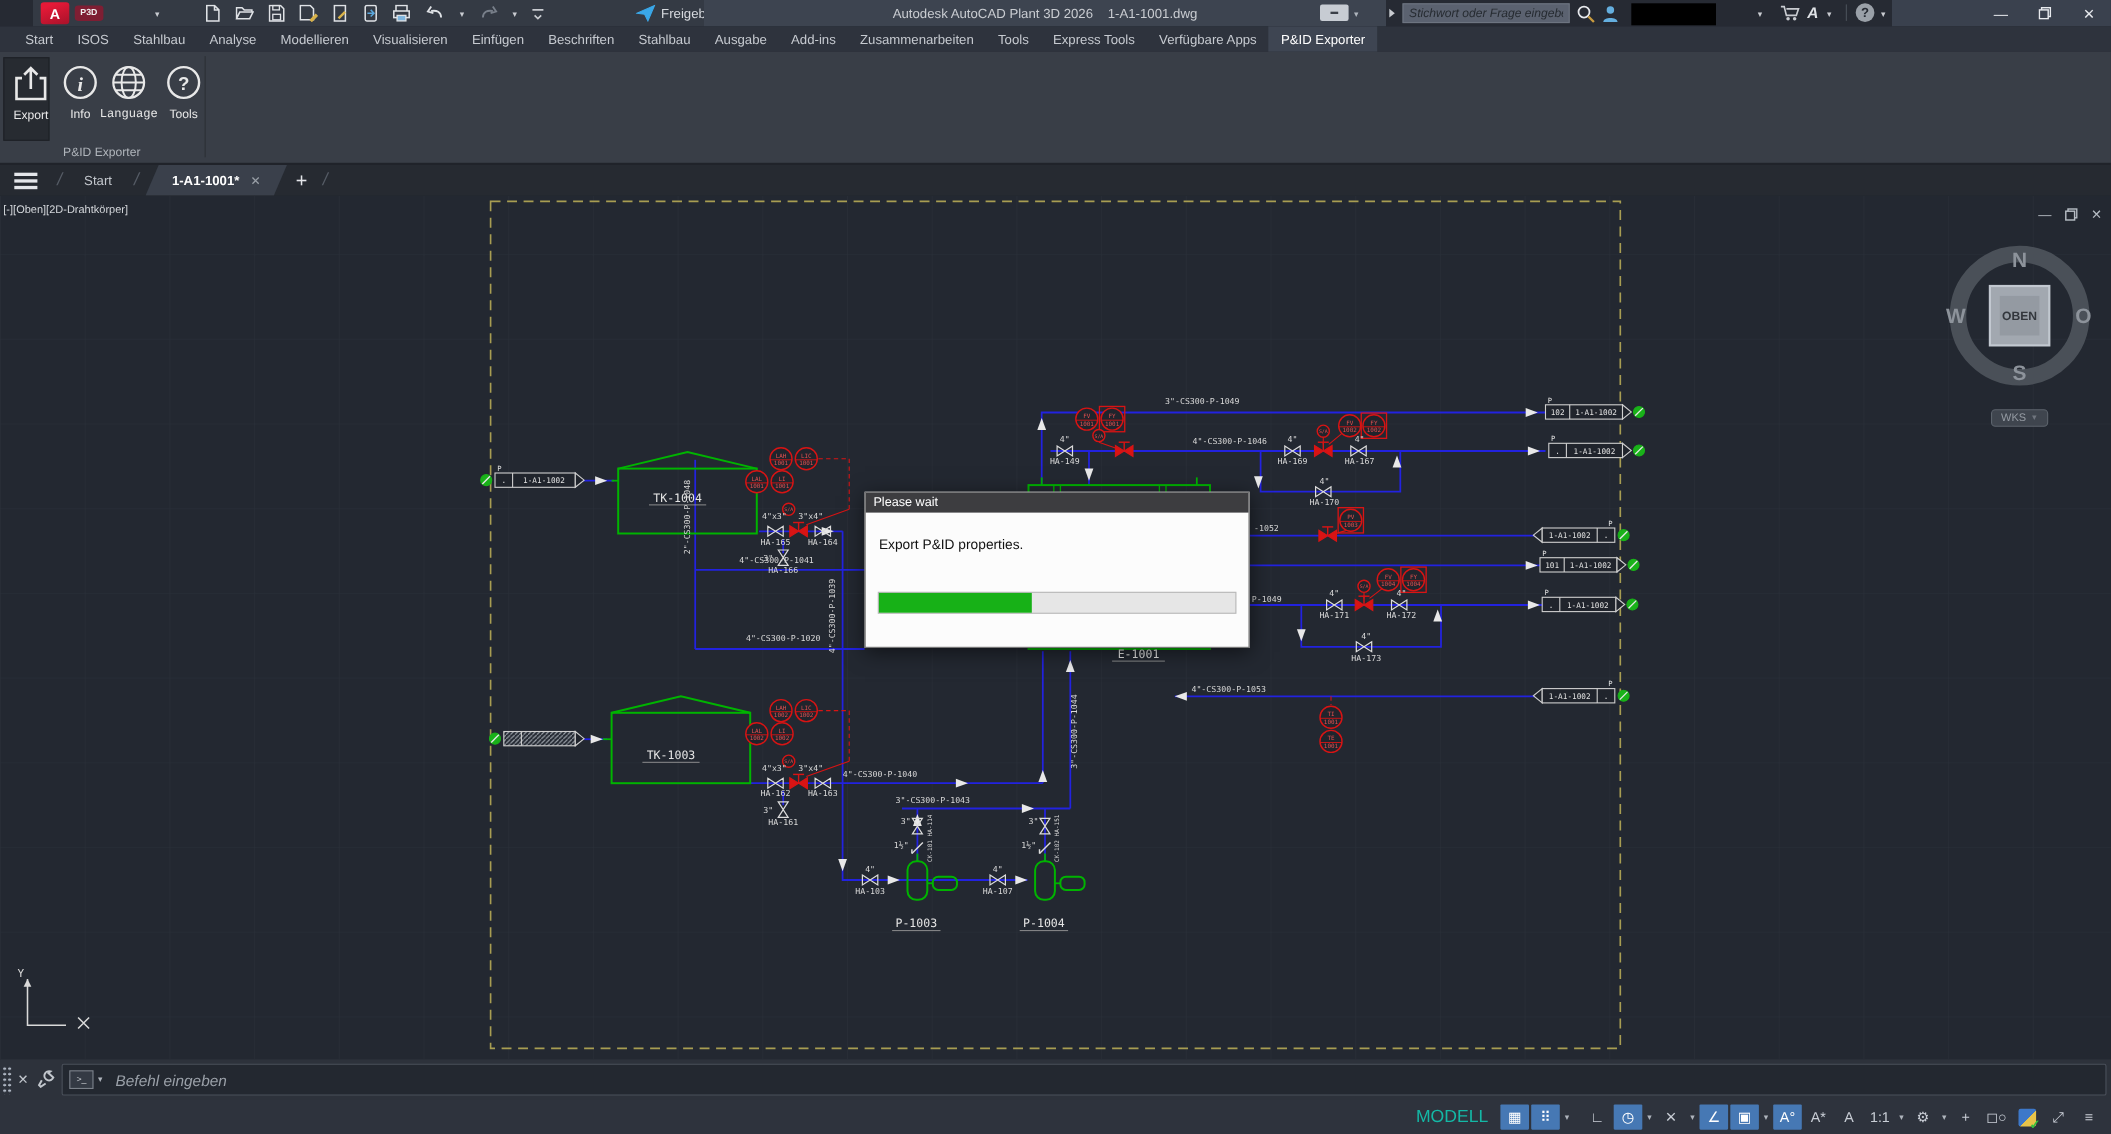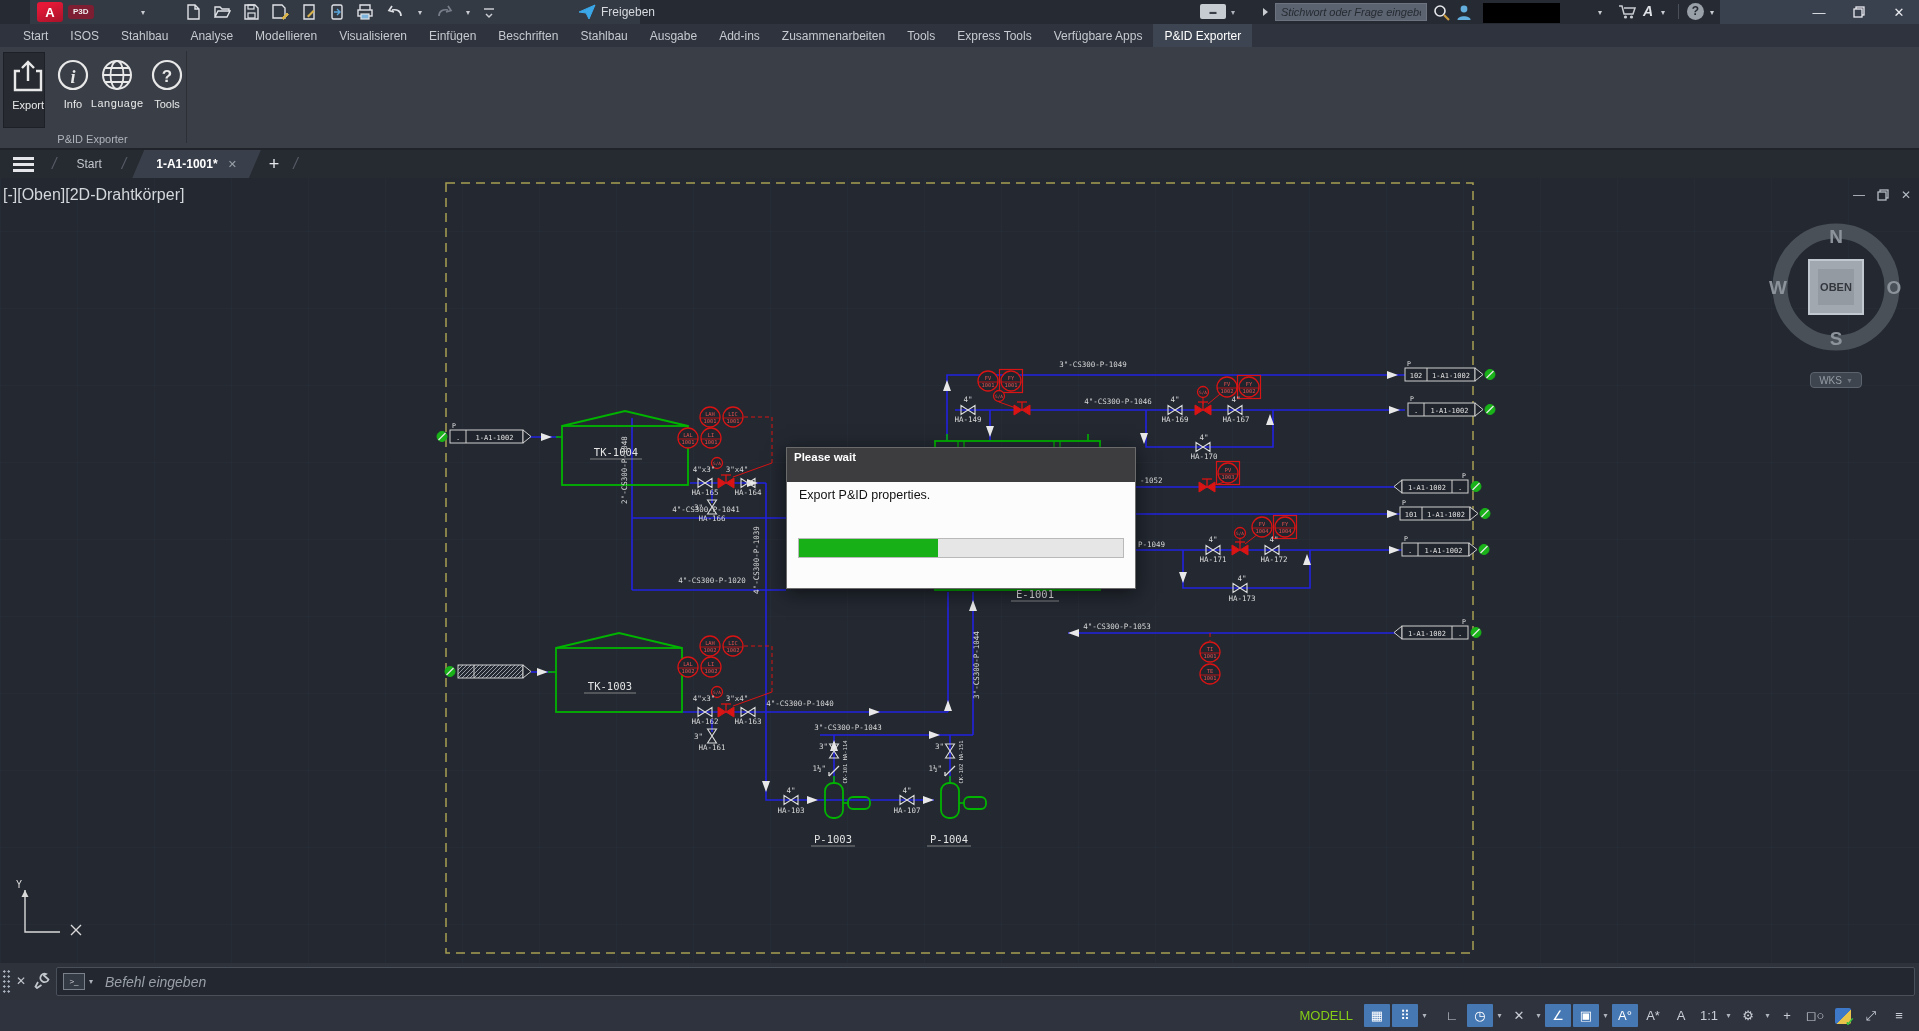--- a/index.html
+++ b/index.html
@@ -62,32 +62,32 @@
   .fslash { color:#565c66; font-size:16px; display:flex; align-items:center; padding:0 6px; font-style:italic; }
   .ftab { display:flex; align-items:center; color:#c3c7cd; font-size:12px; padding:0 14px; }
   .ftab.active { background:#3a404b; color:#fff; font-weight:bold;
     clip-path:polygon(12px 0, 100% 0, calc(100% - 12px) 100%, 0 100%); padding:0 24px; }
   .ftab .closex { margin-left:10px; color:#9aa0a8; font-weight:normal; font-size:11px; }
   .addtab { color:#e4e6ea; font-size:18px; display:flex; align-items:center; padding:0 8px; }
 
   
   #canvas { position:absolute; left:0; top:178px; width:1919px; height:785px; background:#232831; }
   #dwg { position:absolute; left:0; top:0; }
-  #vplabel { position:absolute; left:3px; top:8px; color:#d4d7db; font-size:16px; }
+  #vplabel { position:absolute; left:3px; top:8px; color:#d4d7db; font-size:10px; }
   #dwgwin { position:absolute; right:8px; top:10px; display:flex; gap:12px; align-items:center; color:#b6bcc4; }
   #viewcube { position:absolute; left:1766px; top:39px; }
   #wks { position:absolute; left:1810px; top:194px; width:52px; height:16px; background:#3f454e;
     border:1px solid #5c636c; border-radius:4px; color:#959ba3; font-size:10px;
     display:flex; align-items:center; justify-content:center; gap:4px; }
   #wks i { font-style:normal; color:#6f757e; font-size:7px; }
 
   
   #dialog { position:absolute; left:786px; top:269px; width:350px; height:142px; background:#fcfcfc;
     border:1px solid #6b6b6b; box-shadow:0 4px 18px rgba(0,0,0,.55); z-index:10; }
-  #dialog .dtitle { height:34px; background:#3d3d40; color:#fff; font-size:11.5px; line-height:18px; padding-left:7px;font-weight:bold; }
+  #dialog .dtitle { height:18px; background:#3d3d40; color:#fff; font-size:11.5px; line-height:18px; padding-left:7px; }
   #dialog .dmsg { position:absolute; left:12px; top:40px; color:#111; font-size:12.5px; }
   #dialog .dprog { position:absolute; left:11px; top:90px; width:326px; height:20px; background:#e6e6e6;
     border:1px solid #b9b9b9; }
   #dialog .dfill { height:100%; background:#17b117; }
 
   
   #cmdbar { position:absolute; left:0; top:963px; width:1919px; height:37px; background:#2d323b; }
   .grip { position:absolute; left:2px; top:6px; width:9px; height:26px;
     background-image:radial-gradient(#aeb6c2 1px, transparent 1.2px); background-size:4.5px 5px; }
   .cmdx { position:absolute; left:16px; top:11px; color:#c2c7cd; font-size:12px; }
@@ -96,21 +96,21 @@
     border:1px solid #4a505a; border-radius:2px; display:flex; align-items:center; }
   .termchip { margin-left:6px; width:22px; height:17px; border:1px solid #7a8089; background:#343a44;
     color:#d4d7db; font-size:8px; display:flex; align-items:center; justify-content:center; }
   .termcaret { color:#aeb4bc; font-size:8px; margin-left:4px; }
   .cmdtext { margin-left:12px; color:#9aa0a8; font-size:14px; font-style:italic;
     font-family:Liberation Sans, sans-serif; }
 
   
   #statusbar { position:absolute; left:0; top:1000px; width:1919px; height:31px; background:#2e333d;
     display:flex; align-items:center; justify-content:flex-end; padding-right:6px; }
-  .modell { color:#84cc16; font-size:13px; padding:0 10px; }
+  .modell { color:#14b8a6; font-size:16px; padding:0 10px; }
   .sbtn { min-width:26px; height:23px; margin:0 1px; display:flex; align-items:center; justify-content:center;
     color:#c9ced6; font-size:13px; border-radius:1px; padding:0 3px; }
   .sbtn.active { background:#4678b4; color:#fff; }
   .scaret { width:11px; color:#aeb4bc; font-size:8px; text-align:center; }
   .ssep { width:8px; }
   .hwbox { width:16px; height:16px; background:linear-gradient(135deg,#3d78c9 55%,#e8c44a 55%);
     border-radius:2px; position:relative; }
   .hwbox span { position:absolute; right:-4px; bottom:-5px; color:#35c13f; font-size:12px; font-weight:bold; }
 </style>
 </head>
@@ -166,20 +166,25 @@
         </svg>
     </div>
 
     <div class="share">
       <svg width="18" height="16">
           <path d="M1 8 L17 1 L11 15 L8 9 z M8 9 L17 1" fill="#3aa7e8" stroke="#3aa7e8" stroke-width="1"></path>
         </svg>
       <span>Freigeben</span>
     </div>
 
+    <div class="title-band">
+      <span>Autodesk AutoCAD Plant 3D 2026</span>
+        <span>    </span>
+        <span>1-A1-1001.dwg</span>
+    </div>
 
     <div class="search-wrap">
       <svg width="7" height="10">
           <path d="M1 1 L6 5 L1 9 z" fill="#c9ccd1"></path>
         </svg>
       <input class="search-box" placeholder="Stichwort oder Frage eingeben" style="">
       <svg width="17" height="17">
           <circle cx="7" cy="7" r="5" fill="none" stroke="#e6e8ec" stroke-width="1.6"></circle>
           <path d="M11 11 L16 16" stroke="#c99b3f" stroke-width="2.2"></path>
         </svg>

